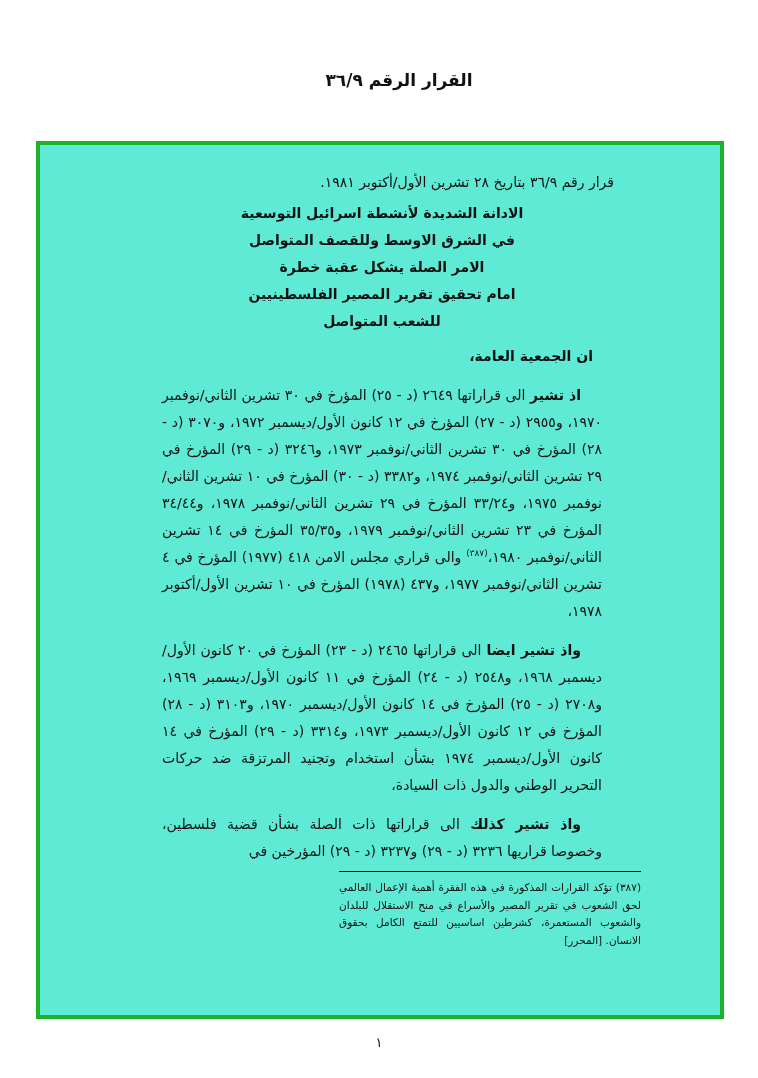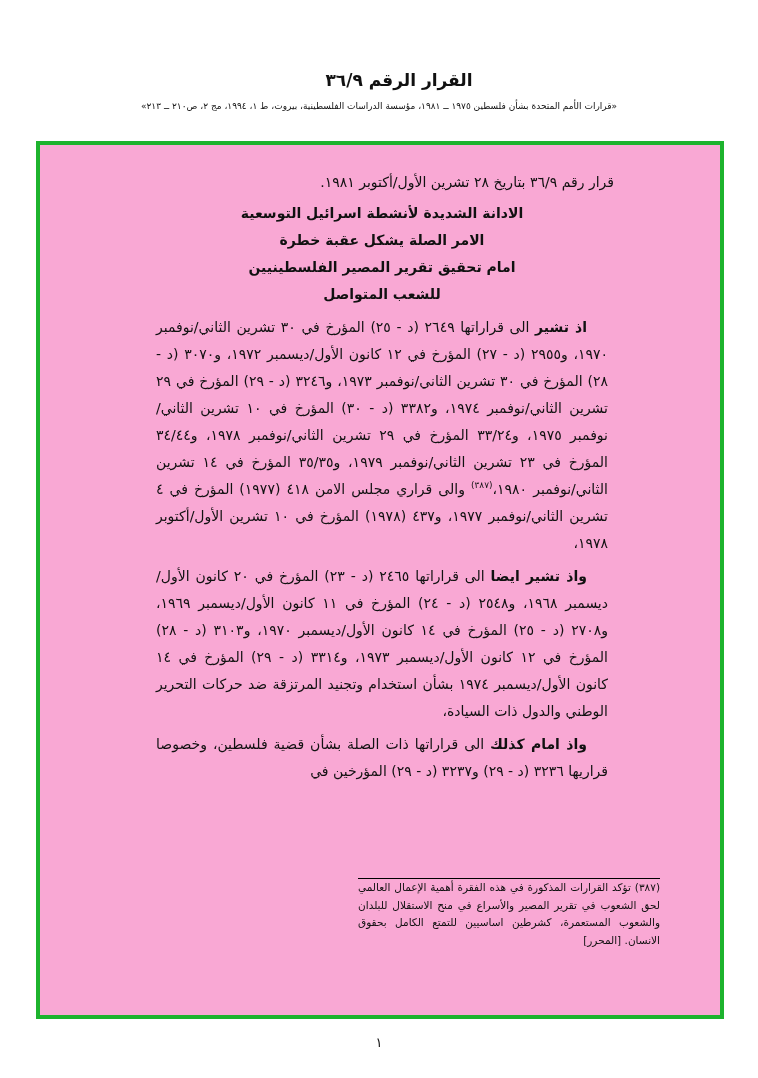--- a/index.html
+++ b/index.html
@@ -34,21 +34,21 @@
   }
   .frame {
     position: absolute;
     top: 141px;
     left: 36px;
     width: 688px;
     height: 878px;
     box-sizing: border-box;
     border: 4px solid #1db32d;
     overflow: hidden;
-    background: #f9a8d4;
+    background: #5eead4;
   }
   .content {
     padding: 24px 106px 0 110px;
     font-size: 14px;
     line-height: 27px;
     text-align: justify;
   }
   .intro {
     margin: 0 0 4px 0;
     text-align: right;
@@ -60,78 +60,80 @@
   }
   .res-title-line {
     line-height: 27px;
   }
   .opening {
     margin: 8px 0 4px 0;
     font-weight: bold;
     text-indent: 1.5em;
   }
   .body-par {
-    margin: 6px;
+    margin: 12px;
     text-indent: 1.5em;
   }
   .lead {
     font-weight: bold;
   }
   .fn-marker {
     font-size: 9px;
     line-height: 0;
     vertical-align: super;
   }
   .footnote {
     position: absolute;
-    right: 60px;
+    right: 79px;
     bottom: 66px;
     width: 302px;
     border-top: 1px solid #000000;
+    padding-top: 7px;
     font-size: 10.5px;
     line-height: 17.5px;
     text-align: justify;
   }
   .page-number {
     position: absolute;
     bottom: 28px;
     left: 0;
     width: 100%;
     text-align: center;
     font-size: 13px;
   }
 </style>
 </head>
 <body>
 
 <div class="page">
 
   <header class="doc-header">
     <h1 class="doc-title">القرار الرقم ٣٦/٩</h1>
-    <div class="doc-citation">«قرارات الأمم المتحدة بشأن فلسطين ١٩٧٥ ــ ١٩٨١، مؤسسة الدراسات الفلسطينية، بيروت، ط ١، ١٩٩٤، مج ٢، ص٢١٠ ــ ٢١٣»</div>
   </header>
 
   <div class="frame" style="border-color: rgb(29, 179, 45);">
     <div class="content">
 
       <p class="intro">قرار رقم ٣٦/٩ بتاريخ ٢٨ تشرين الأول/أكتوبر ١٩٨١.</p>
 
       <div class="res-title">
         <div class="res-title-line">الادانة الشديدة لأنشطة اسرائيل التوسعية</div>
+        <div class="res-title-line">في الشرق الاوسط وللقصف المتواصل</div>
         <div class="res-title-line">الامر الصلة يشكل عقبة خطرة</div>
         <div class="res-title-line">امام تحقيق تقرير المصير الفلسطينيين</div>
         <div class="res-title-line">للشعب المتواصل</div>
       </div>
 
+      <p class="opening">ان الجمعية العامة،</p>
 
       <p class="body-par"><span class="lead">اذ تشير</span><span> الى قراراتها ٢٦٤٩ (د - ٢٥) المؤرخ في ٣٠ تشرين الثاني/نوفمبر ١٩٧٠، و٢٩٥٥ (د - ٢٧) المؤرخ في ١٢ كانون الأول/ديسمبر ١٩٧٢، و٣٠٧٠ (د - ٢٨) المؤرخ في ٣٠ تشرين الثاني/نوفمبر ١٩٧٣، و٣٢٤٦ (د - ٢٩) المؤرخ في ٢٩ تشرين الثاني/نوفمبر ١٩٧٤، و٣٣٨٢ (د - ٣٠) المؤرخ في ١٠ تشرين الثاني/نوفمبر ١٩٧٥، و٣٣/٢٤ المؤرخ في ٢٩ تشرين الثاني/نوفمبر ١٩٧٨، و٣٤/٤٤ المؤرخ في ٢٣ تشرين الثاني/نوفمبر ١٩٧٩، و٣٥/٣٥ المؤرخ في ١٤ تشرين الثاني/نوفمبر ١٩٨٠،</span><sup class="fn-marker">(٣٨٧)</sup><span> والى قراري مجلس الامن ٤١٨ (١٩٧٧) المؤرخ في ٤ تشرين الثاني/نوفمبر ١٩٧٧، و٤٣٧ (١٩٧٨) المؤرخ في ١٠ تشرين الأول/أكتوبر ١٩٧٨،</span></p>
 
       <p class="body-par"><span class="lead">واذ تشير ايضا</span><span> الى قراراتها ٢٤٦٥ (د - ٢٣) المؤرخ في ٢٠ كانون الأول/ديسمبر ١٩٦٨، و٢٥٤٨ (د - ٢٤) المؤرخ في ١١ كانون الأول/ديسمبر ١٩٦٩، و٢٧٠٨ (د - ٢٥) المؤرخ في ١٤ كانون الأول/ديسمبر ١٩٧٠، و٣١٠٣ (د - ٢٨) المؤرخ في ١٢ كانون الأول/ديسمبر ١٩٧٣، و٣٣١٤ (د - ٢٩) المؤرخ في ١٤ كانون الأول/ديسمبر ١٩٧٤ بشأن استخدام وتجنيد المرتزقة ضد حركات التحرير الوطني والدول ذات السيادة،</span></p>
 
-      <p class="body-par"><span class="lead">واذ امام كذلك</span><span> الى قراراتها ذات الصلة بشأن قضية فلسطين، وخصوصا قراريها ٣٢٣٦ (د - ٢٩) و٣٢٣٧ (د - ٢٩) المؤرخين في</span></p>
+      <p class="body-par"><span class="lead">واذ تشير كذلك</span><span> الى قراراتها ذات الصلة بشأن قضية فلسطين، وخصوصا قراريها ٣٢٣٦ (د - ٢٩) و٣٢٣٧ (د - ٢٩) المؤرخين في</span></p>
 
     </div>
 
     <div class="footnote">
       <div>(٣٨٧) تؤكد القرارات المذكورة في هذه الفقرة أهمية الإعمال العالمي لحق الشعوب في تقرير المصير والأسراع في منح الاستقلال للبلدان والشعوب المستعمرة، كشرطين اساسيين للتمتع الكامل بحقوق الانسان. [المحرر]</div>
     </div>
   </div>
 
   <div class="page-number">١</div>
 

